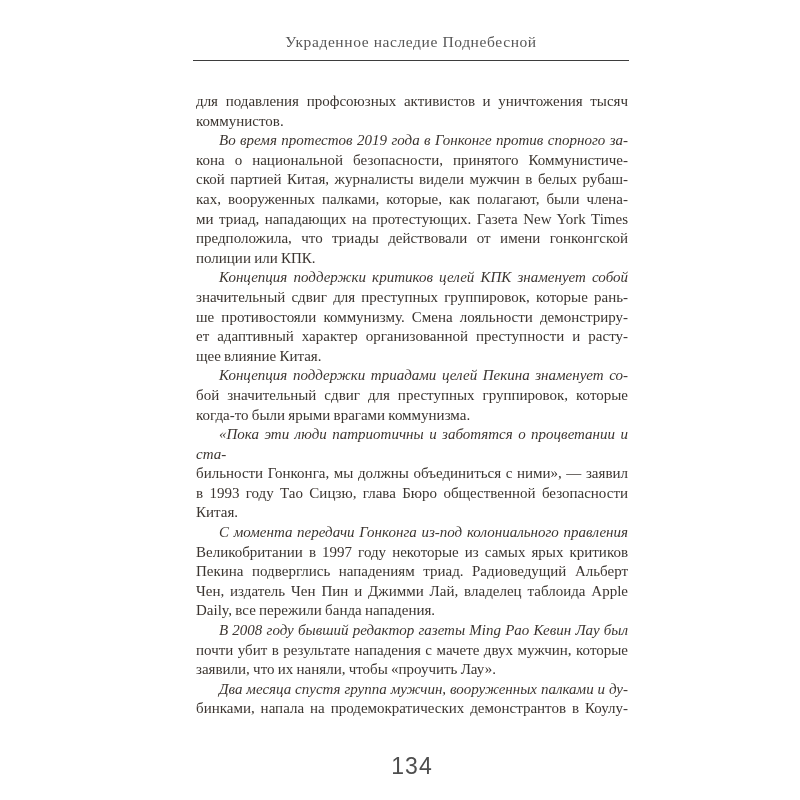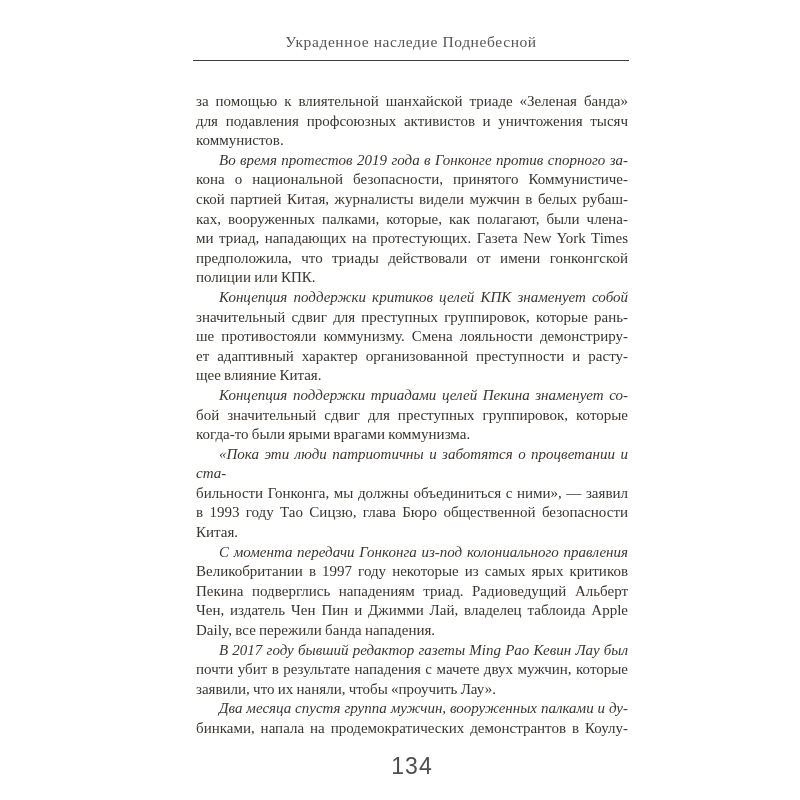--- a/index.html
+++ b/index.html
@@ -74,21 +74,20 @@
 <body>
 
 <div class="page">
 
   <div class="running-header">
     <div class="running-title">Украденное наследие Поднебесной</div>
     <div class="header-rule"></div>
   </div>
 
   <div class="body-text" id="page-body">
-      <div class="line">за помощью к влиятельной шанхайской триаде «Зеленая банда»</div>
       <div class="line">для подавления профсоюзных активистов и уничтожения тысяч</div>
       <div class="line last">коммунистов.</div>
       <div class="line indent">Во время протестов 2019 года в Гонконге против спорного за-</div>
       <div class="line">кона о национальной безопасности, принятого Коммунистиче-</div>
       <div class="line">ской партией Китая, журналисты видели мужчин в белых рубаш-</div>
       <div class="line">ках, вооруженных палками, которые, как полагают, были члена-</div>
       <div class="line">ми триад, нападающих на протестующих. Газета New York Times</div>
       <div class="line">предположила, что триады действовали от имени гонконгской</div>
       <div class="line last">полиции или КПК.</div>
       <div class="line indent">Концепция поддержки критиков целей КПК знаменует собой</div>
@@ -101,21 +100,21 @@
       <div class="line last">когда-то были ярыми врагами коммунизма.</div>
       <div class="line indent">«Пока эти люди патриотичны и заботятся о процветании и ста-</div>
       <div class="line">бильности Гонконга, мы должны объединиться с ними», — заявил</div>
       <div class="line">в 1993 году Тао Сицзю, глава Бюро общественной безопасности</div>
       <div class="line last">Китая.</div>
       <div class="line indent">С момента передачи Гонконга из-под колониального правления</div>
       <div class="line">Великобритании в 1997 году некоторые из самых ярых критиков</div>
       <div class="line">Пекина подверглись нападениям триад. Радиоведущий Альберт</div>
       <div class="line">Чен, издатель Чен Пин и Джимми Лай, владелец таблоида Apple</div>
       <div class="line last">Daily, все пережили банда нападения.</div>
-      <div class="line indent">В 2017 году бывший редактор газеты Ming Pao Кевин Лау был</div>
+      <div class="line indent">В 2008 году бывший редактор газеты Ming Pao Кевин Лау был</div>
       <div class="line">почти убит в результате нападения с мачете двух мужчин, которые</div>
       <div class="line last">заявили, что их наняли, чтобы «проучить Лау».</div>
       <div class="line indent">Два месяца спустя группа мужчин, вооруженных палками и ду-</div>
       <div class="line">бинками, напала на продемократических демонстрантов в Коулу-</div>
     </div>
 
   <div class="page-number">134</div>
 
 </div>
 

